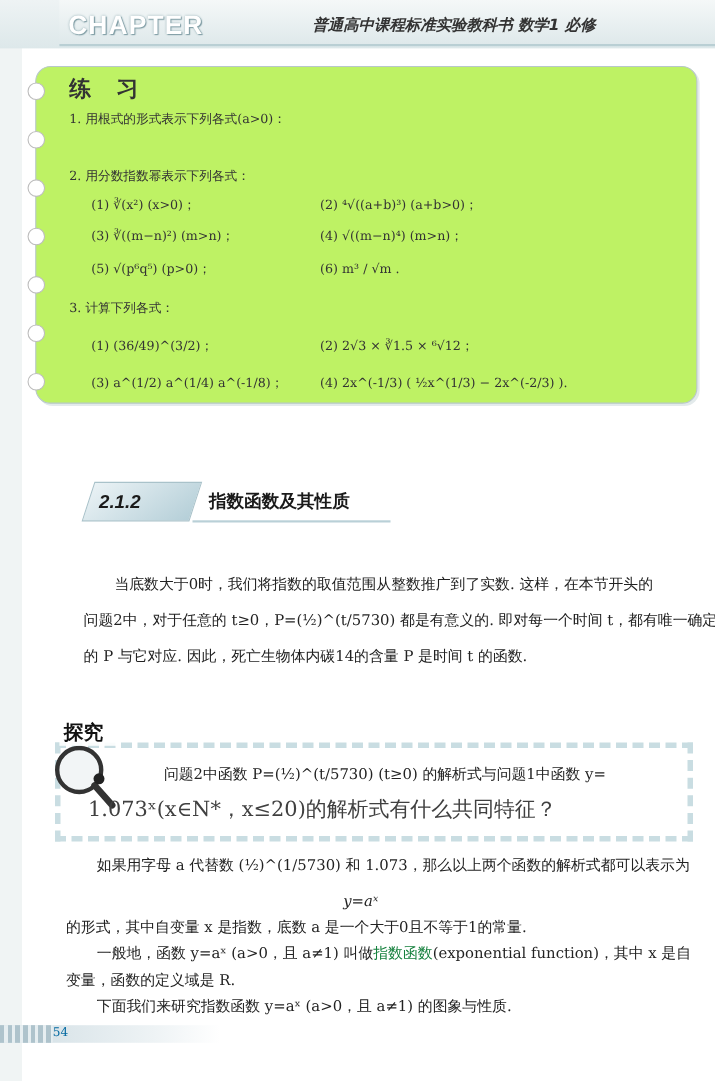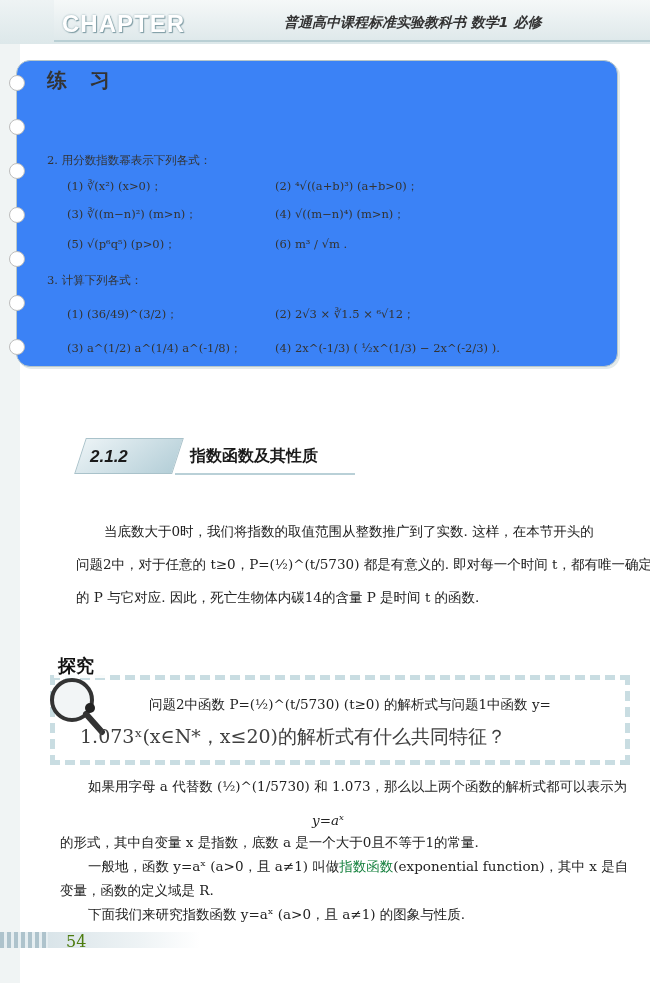--- a/index.html
+++ b/index.html
@@ -9,22 +9,22 @@
             background:linear-gradient(#eef3f4,#dde8ea);padding-left:32px; }
   .header-band { position:absolute; left:54px; top:0; width:596px; height:40px;
                  background:linear-gradient(#f5f8f8,#dfe9eb); border-bottom:2px solid #b9cfd4; }
   .chapter { position:absolute; left:62px; top:10px; font-family:"Liberation Sans",sans-serif;
              font-size:24px; font-weight:bold; color:#ffffff; letter-spacing:1px;
              text-shadow:0 0 2px #8aa7ae, 1px 1px 1px #7a98a0; }
   .header-title { position:absolute; left:284px; top:14px; font-size:14px; font-style:italic;
                   font-weight:bold; color:#333; font-family:"DejaVu Sans",sans-serif;text-align:right; }
   .spine { position:absolute; left:0; top:0; width:20px; height:983px; background:#f0f4f4; }
 
-  .exercise-box { position:absolute; left:16px; top:60px; width:600px; height:305px;
-                  border:1.5px solid #b8c7ca; border-radius:14px; background:#3b82f6;
+  .exercise-box { position:absolute; left:32px; top:60px; width:600px; height:305px;
+                  border:1.5px solid #b8c7ca; border-radius:14px; background:#bef264;
                   box-shadow:2px 2px 0 #e3eaeb; }
   .ring { position:absolute; left:-8px; width:14px; height:14px; border-radius:50%;
           border:1.5px solid #bdbdbd; background:#fff; }
   .ex-title { position:absolute; left:30px; top:6px; font-size:20px; font-weight:bold;
               color:#333; font-family:"DejaVu Sans",sans-serif; letter-spacing:8px; }
   .ex-text { position:absolute; font-size:11.5px; color:#333; white-space:nowrap; }
 
   .section-badge { position:absolute; left:80px; top:420px; width:260px; height:70px; }
   .badge-shape { position:absolute; left:0; top:18px; width:96px; height:34px;
                  background:linear-gradient(135deg,#eaf2f5,#b5cfd8); transform:skewX(-18deg);
@@ -43,21 +43,21 @@
   .explore-icon { position:absolute; left:44px; top:648px; width:75px; height:88px; }
   .explore-text { position:absolute; left:128px; top:688px; font-size:13.5px; line-height:32px; color:#222; white-space:nowrap;margin-left:21px; }
   .explore-text2 { position:absolute; left:80px; top:720px; font-size:19px; line-height:32px; color:#404040; white-space:nowrap; }
 
   .body2 { position:absolute; left:60px; font-size:13.5px; color:#222; white-space:nowrap; }
   .blue { color:#15803d; }
   .footer-bar { position:absolute; left:0; top:932px; width:200px; height:16px;
                 background:linear-gradient(90deg,#cfdde3,#eef3f5 70%,#ffffff); }
   .footer-stripes { position:absolute; left:0; top:932px; width:48px; height:16px;
                     background:repeating-linear-gradient(90deg,#aec3cc 0 4px,#e6eef1 4px 7px); }
-  .page-num { position:absolute; left:66px; top:932px; font-size:16px; color:#4d7c0f; }
+  .page-num { position:absolute; left:48px; top:932px; font-size:11px; color:#0369a1; }
 </style>
 </head>
 <body>
 
 <div class="spine"></div>
 
 <div class="header">
   <div class="header-band"></div>
   <div class="chapter">CHAPTER</div>
   <div class="header-title">普通高中课程标准实验教科书  数学1  必修</div>
@@ -67,20 +67,21 @@
   <div class="ring" style="top:14px"></div>
   <div class="ring" style="top:58px"></div>
   <div class="ring" style="top:102px"></div>
   <div class="ring" style="top:146px"></div>
   <div class="ring" style="top:190px"></div>
   <div class="ring" style="top:234px"></div>
   <div class="ring" style="top:278px"></div>
 
   <div class="ex-title">练 习</div>
 
+  <div class="ex-text" style="left:30px;top:40px">1. 用根式的形式表示下列各式(a&gt;0)：</div>
 
   <div class="ex-text" style="left:30px;top:92px">2. 用分数指数幂表示下列各式：</div>
   <div class="ex-text" style="left:50px;top:118px">(1)  ∛(x²)  (x&gt;0)；</div>
   <div class="ex-text" style="left:258px;top:118px">(2)  ⁴√((a+b)³)  (a+b&gt;0)；</div>
   <div class="ex-text" style="left:50px;top:146px">(3)  ∛((m−n)²)  (m&gt;n)；</div>
   <div class="ex-text" style="left:258px;top:146px">(4)  √((m−n)⁴)  (m&gt;n)；</div>
   <div class="ex-text" style="left:50px;top:176px">(5)  √(p⁶q⁵)  (p&gt;0)；</div>
   <div class="ex-text" style="left:258px;top:176px">(6)  m³ / √m .</div>
 
   <div class="ex-text" style="left:30px;top:212px">3. 计算下列各式：</div>

